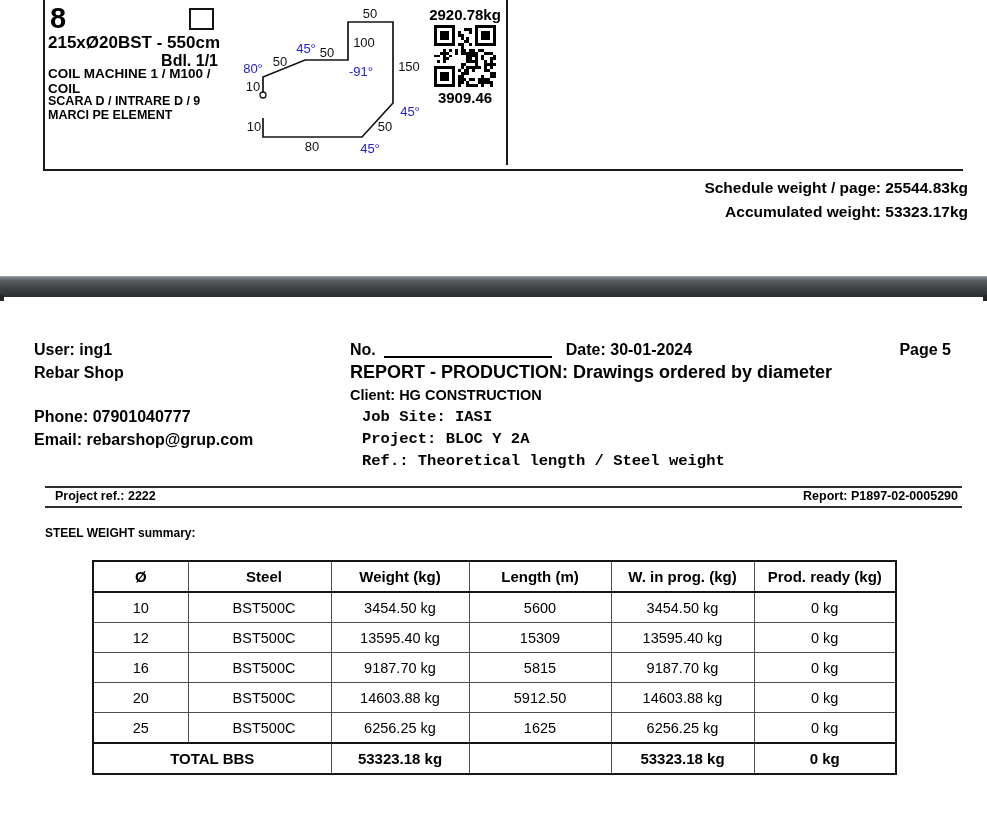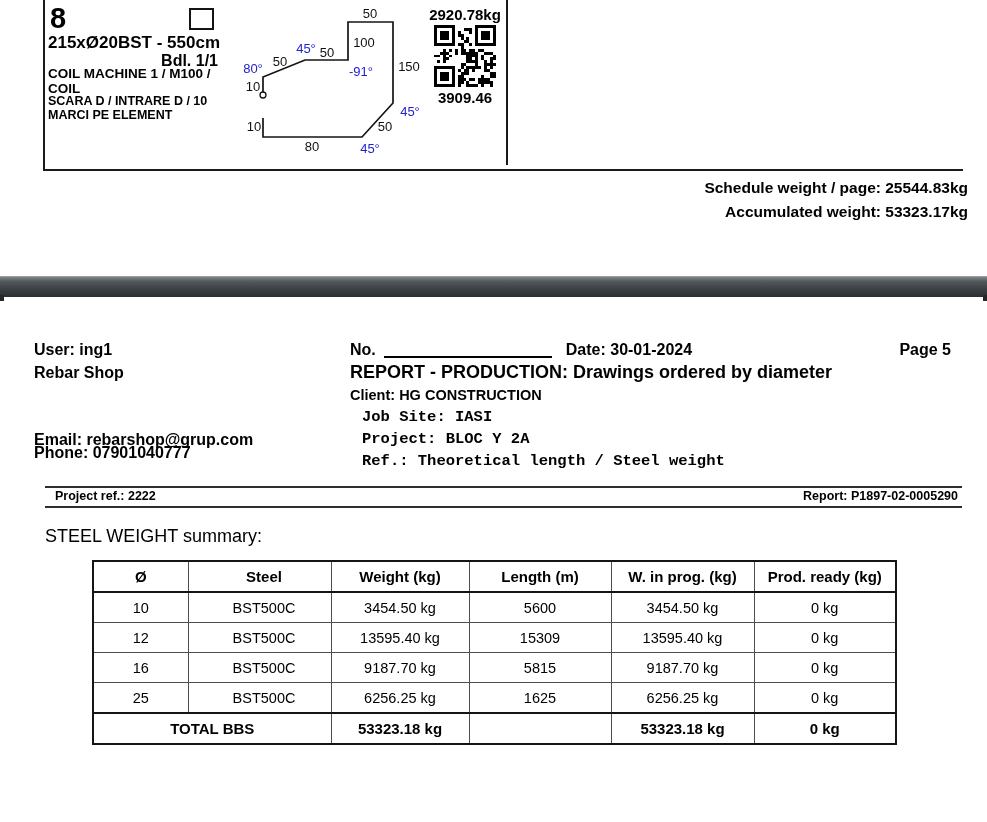--- a/index.html
+++ b/index.html
@@ -32,21 +32,21 @@
   .hl{position:absolute;left:34px;font-size:16px;font-weight:bold;white-space:nowrap;}
   .cl{position:absolute;left:362px;font-size:15.5px;font-weight:bold;white-space:nowrap;font-family:Liberation Mono, monospace;}
   .no-row{position:absolute;left:350px;top:341px;font-size:16px;font-weight:bold;display:flex;align-items:center;}
   .no-underline{display:inline-block;width:168px;height:15px;border-bottom:2px solid #000;margin:0 14px 1px 8px;}
   .page-num{position:absolute;right:36px;top:341px;font-size:16px;font-weight:bold;}
   .title{position:absolute;left:350px;top:362px;font-size:18px;font-weight:bold;white-space:nowrap;}
   .client{position:absolute;left:350px;top:387px;font-size:14.5px;font-weight:bold;white-space:nowrap;}
   .strip-line{position:absolute;left:45px;width:917px;height:2px;background:#2e2e2e;}
   .pref{position:absolute;left:55px;top:489px;font-size:12.5px;font-weight:bold;}
   .repno{position:absolute;right:29px;top:489px;font-size:12.5px;font-weight:bold;}
-  .sum-head{position:absolute;left:45px;top:526px;font-size:18px;font-weight:normal;}
+  .sum-head{position:absolute;left:45px;top:526px;font-size:12px;font-weight:bold;}
   
   .steel-table{position:absolute;left:92px;top:560px;border-collapse:collapse;table-layout:fixed;
                width:803px;font-size:14.5px;border:2px solid #151515;}
   .steel-table th,.steel-table td{border:1px solid #4d4d4d;height:29px;text-align:center;padding:0;overflow:hidden;}
   .steel-table thead th{border-bottom:2px solid #151515;font-size:15px;}
   .steel-table .steel-col{text-align:center;padding-left:9px;}
   .steel-table tr.total td{border-top:2px solid #151515;font-weight:bold;font-size:15px;margin-left:8px;}
 </style>
 </head>
 <body>
@@ -57,21 +57,21 @@
     <div class="vline card-left"></div>
     <div class="vline card-div"></div>
     <div class="hrule1"></div>
 
     <div class="pos-num">8</div>
     <div class="chk"></div>
     <div class="spec">215xØ20BST - 550cm</div>
     <div class="bundle">Bdl. 1/1</div>
     <div class="machine">COIL MACHINE 1 / M100 /
 COIL</div>
-    <div class="note">SCARA D / INTRARE D / 10
+    <div class="note">SCARA D / INTRARE D / 9
 MARCI PE ELEMENT</div>
 
     <svg id="shape-svg" class="shape" viewBox="0 0 205 160">
         <polyline points="33,93 33,77 75,60 118,60 118,22 163,22 163,103 132,137 33,137 33,118" fill="none" stroke="#141414" stroke-width="1.7"></polyline>
         <circle cx="33" cy="95" r="3" fill="#fff" stroke="#141414" stroke-width="1.3"></circle>
         <text x="140" y="18" text-anchor="middle" fill="#111">50</text>
         <text x="134" y="47" text-anchor="middle" fill="#111">100</text>
         <text x="179" y="71" text-anchor="middle" fill="#111">150</text>
         <text x="180" y="116" text-anchor="middle" fill="#2222cc">45°</text>
         <text x="155" y="131" text-anchor="middle" fill="#111">50</text>
@@ -316,21 +316,21 @@
     </div>
   </section>
 
   <div class="band"></div>
   <div class="nub l"></div>
   <div class="nub r"></div>
 
   <section>
     <div class="hl" style="top:341px;">User: ing1</div>
     <div class="hl" style="top:364px;">Rebar Shop</div>
-    <div class="hl" style="top:408px;margin-top:36px;">Phone: 07901040777</div>
+    <div class="hl" style="top:408px;">Phone: 07901040777</div>
     <div class="hl" style="top:431px;">Email: rebarshop@grup.com</div>
 
     <div class="no-row">
       <span>No.</span>
       <span class="no-underline"></span>
       <span>Date: 30-01-2024</span>
     </div>
     <div class="page-num">Page 5</div>
 
     <div class="title">REPORT - PRODUCTION: Drawings ordered by diameter</div>
@@ -384,20 +384,28 @@
           </tr>
           <tr>
             <td>16</td>
             <td class="steel-col">BST500C</td>
             <td>9187.70 kg</td>
             <td>5815</td>
             <td>9187.70 kg</td>
             <td>0 kg</td>
           </tr>
           <tr>
+            <td>20</td>
+            <td class="steel-col">BST500C</td>
+            <td>14603.88 kg</td>
+            <td>5912.50</td>
+            <td>14603.88 kg</td>
+            <td>0 kg</td>
+          </tr>
+          <tr>
             <td>25</td>
             <td class="steel-col">BST500C</td>
             <td>6256.25 kg</td>
             <td>1625</td>
             <td>6256.25 kg</td>
             <td>0 kg</td>
           </tr>
           <tr class="total">
             <td colspan="2">TOTAL BBS</td>
             <td>53323.18 kg</td>

